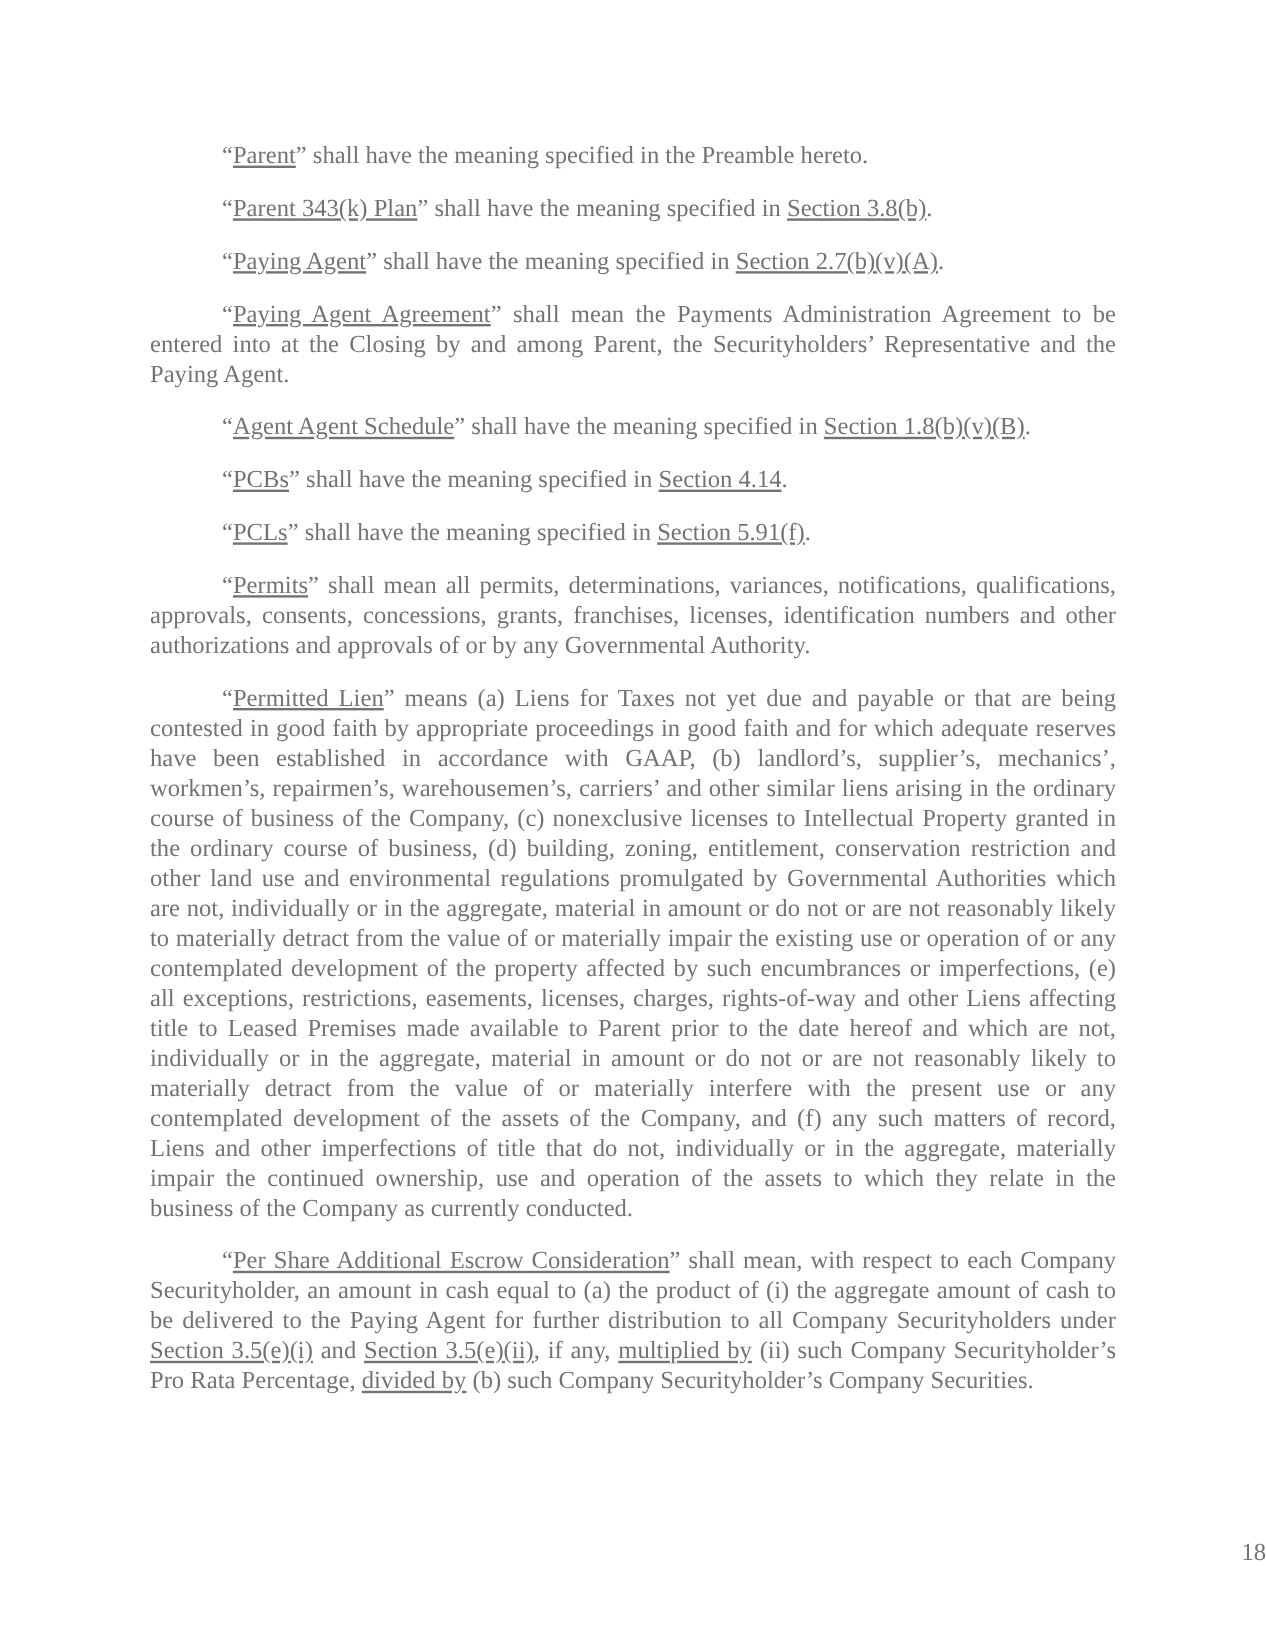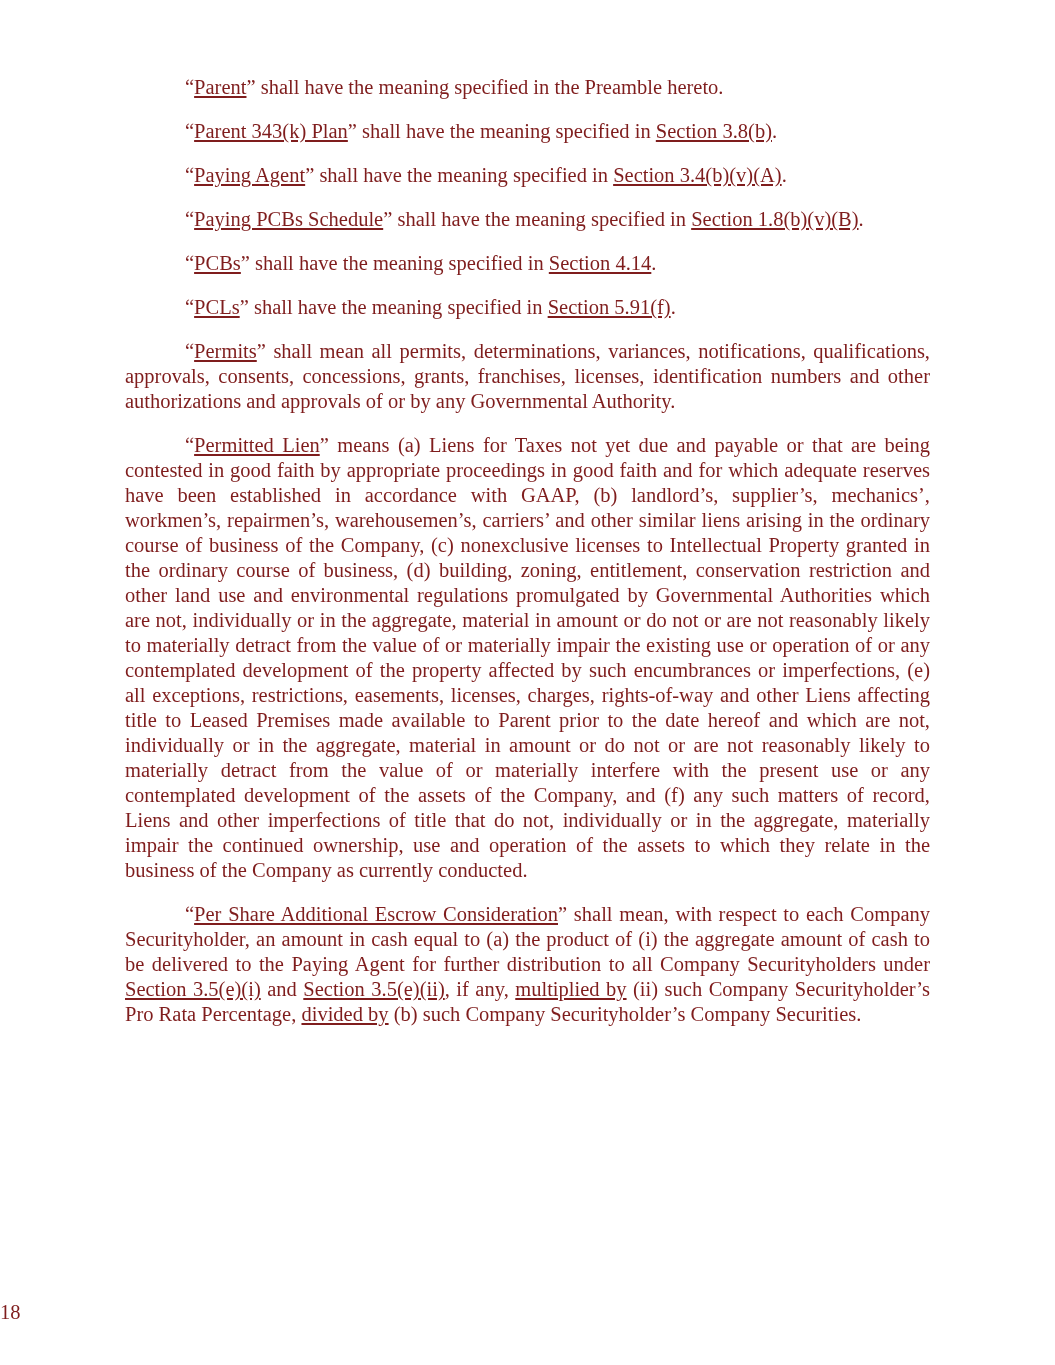--- a/index.html
+++ b/index.html
@@ -7,53 +7,54 @@
     padding: 0;
     background: #ffffff;
   }
   .page {
     position: relative;
     width: 1055px;
     height: 1365px;
     margin: 0 auto;
     background: #ffffff;
     box-sizing: border-box;
-    padding: 75px 125px 0 125px;
+    padding: 118px 125px 0 125px;
     font-family: "Liberation Serif", "DejaVu Serif", serif;
     font-size: 20.5px;
     line-height: 25px;
-    color: #7f1d1d;
+    color: #737373;
   }
   .doc-body p.para {
     margin: 0 0 19px 0;
     text-align: justify;
     text-indent: 60px;
   }
   .doc-body .u {
     text-decoration: underline;
     text-underline-offset: 2px;
   }
   .page-footer {
     position: absolute;
     left: 0;
-    bottom: 40px;
+    bottom: 58px;
     width: 100%;
-    text-align: left;
+    text-align: right;
     font-size: 20.5px;
   }
 </style>
 </head>
 <body>
 
 <div class="page">
   <div class="doc-body">
       <p class="para"><span>“</span><span class="u">Parent</span><span>” shall have the meaning specified in the Preamble hereto.</span></p>
       <p class="para"><span>“</span><span class="u">Parent 343(k) Plan</span><span>” shall have the meaning specified in </span><span class="u">Section 3.8(b)</span><span>.</span></p>
-      <p class="para"><span>“</span><span class="u">Paying Agent</span><span>” shall have the meaning specified in </span><span class="u">Section 3.4(b)(v)(A)</span><span>.</span></p>
-      <p class="para"><span>“</span><span class="u">Paying PCBs Schedule</span><span>” shall have the meaning specified in </span><span class="u">Section 1.8(b)(v)(B)</span><span>.</span></p>
+      <p class="para"><span>“</span><span class="u">Paying Agent</span><span>” shall have the meaning specified in </span><span class="u">Section 2.7(b)(v)(A)</span><span>.</span></p>
+      <p class="para"><span>“</span><span class="u">Paying Agent Agreement</span><span>” shall mean the Payments Administration Agreement to be entered into at the Closing by and among Parent, the Securityholders’ Representative and the Paying Agent.</span></p>
+      <p class="para"><span>“</span><span class="u">Agent Agent Schedule</span><span>” shall have the meaning specified in </span><span class="u">Section 1.8(b)(v)(B)</span><span>.</span></p>
       <p class="para"><span>“</span><span class="u">PCBs</span><span>” shall have the meaning specified in </span><span class="u">Section 4.14</span><span>.</span></p>
       <p class="para"><span>“</span><span class="u">PCLs</span><span>” shall have the meaning specified in </span><span class="u">Section 5.91(f)</span><span>.</span></p>
       <p class="para"><span>“</span><span class="u">Permits</span><span>” shall mean all permits, determinations, variances, notifications, qualifications, approvals, consents, concessions, grants, franchises, licenses, identification numbers and other authorizations and approvals of or by any Governmental Authority.</span></p>
       <p class="para"><span>“</span><span class="u">Permitted Lien</span><span>” means (a) Liens for Taxes not yet due and payable or that are being contested in good faith by appropriate proceedings in good faith and for which adequate reserves have been established in accordance with GAAP, (b) landlord’s, supplier’s, mechanics’, workmen’s, repairmen’s, warehousemen’s, carriers’ and other similar liens arising in the ordinary course of business of the Company, (c) nonexclusive licenses to Intellectual Property granted in the ordinary course of business, (d) building, zoning, entitlement, conservation restriction and other land use and environmental regulations promulgated by Governmental Authorities which are not, individually or in the aggregate, material in amount or do not or are not reasonably likely to materially detract from the value of or materially impair the existing use or operation of or any contemplated development of the property affected by such encumbrances or imperfections, (e) all exceptions, restrictions, easements, licenses, charges, rights-of-way and other Liens affecting title to Leased Premises made available to Parent prior to the date hereof and which are not, individually or in the aggregate, material in amount or do not or are not reasonably likely to materially detract from the value of or materially interfere with the present use or any contemplated development of the assets of the Company, and (f) any such matters of record, Liens and other imperfections of title that do not, individually or in the aggregate, materially impair the continued ownership, use and operation of the assets to which they relate in the business of the Company as currently conducted.</span></p>
       <p class="para"><span>“</span><span class="u">Per Share Additional Escrow Consideration</span><span>” shall mean, with respect to each Company Securityholder, an amount in cash equal to (a) the product of (i) the aggregate amount of cash to be delivered to the Paying Agent for further distribution to all Company Securityholders under </span><span class="u">Section 3.5(e)(i)</span><span> and </span><span class="u">Section 3.5(e)(ii)</span><span>, if any, </span><span class="u">multiplied by</span><span> (ii) such Company Securityholder’s Pro Rata Percentage, </span><span class="u">divided by</span><span> (b) such Company Securityholder’s Company Securities.</span></p>
     </div>
   <div class="page-footer">
     <span>18</span>
   </div>
 </div>

